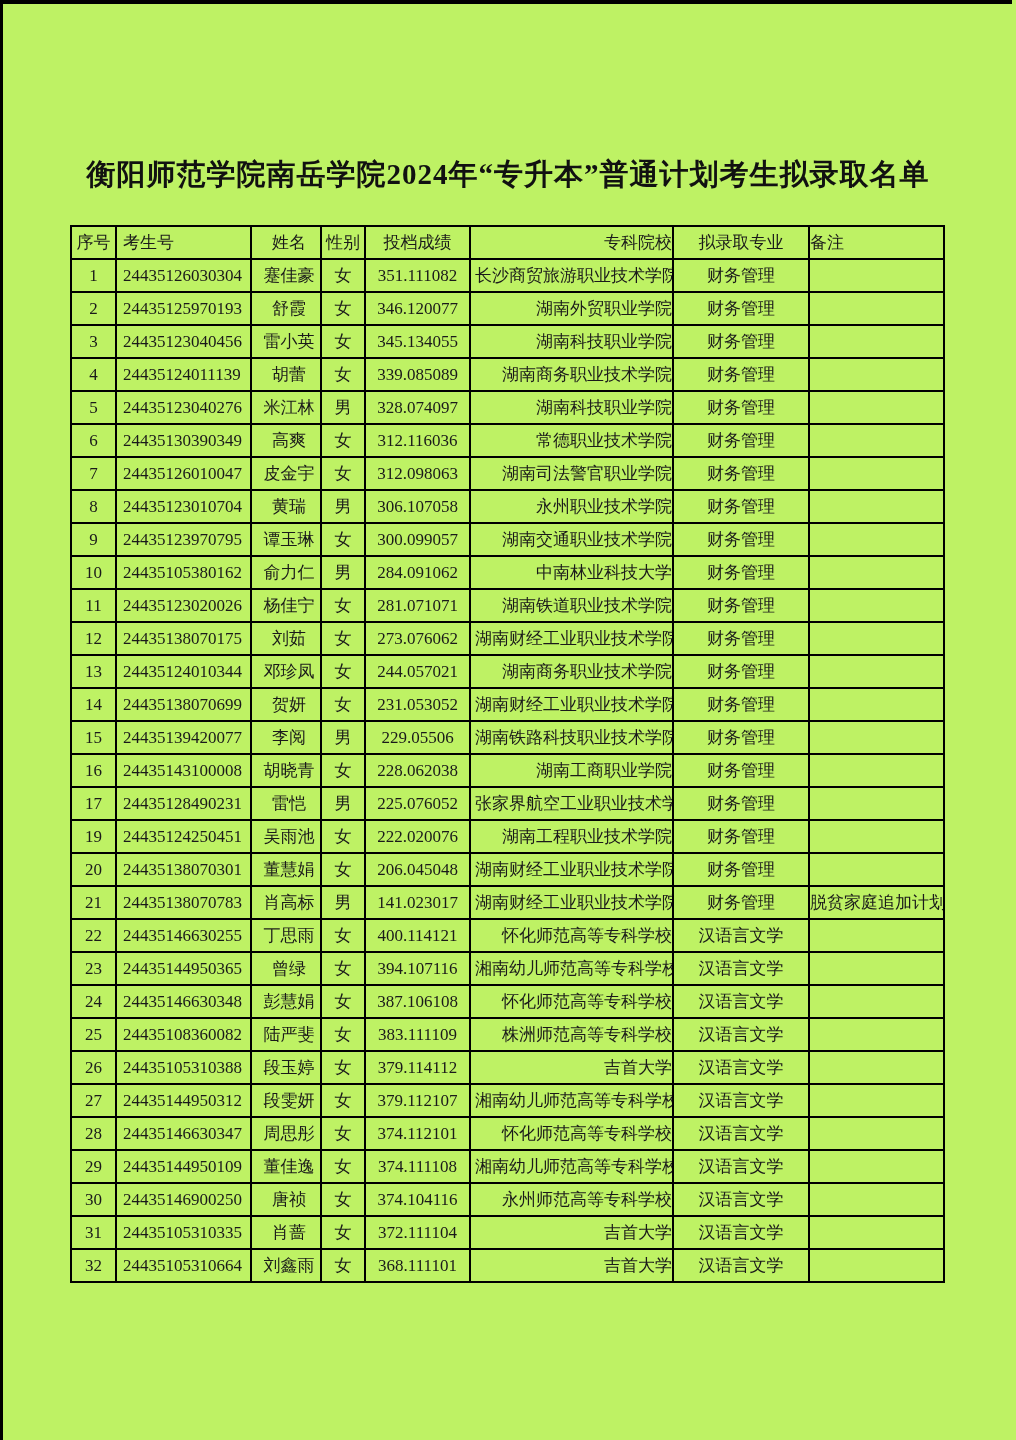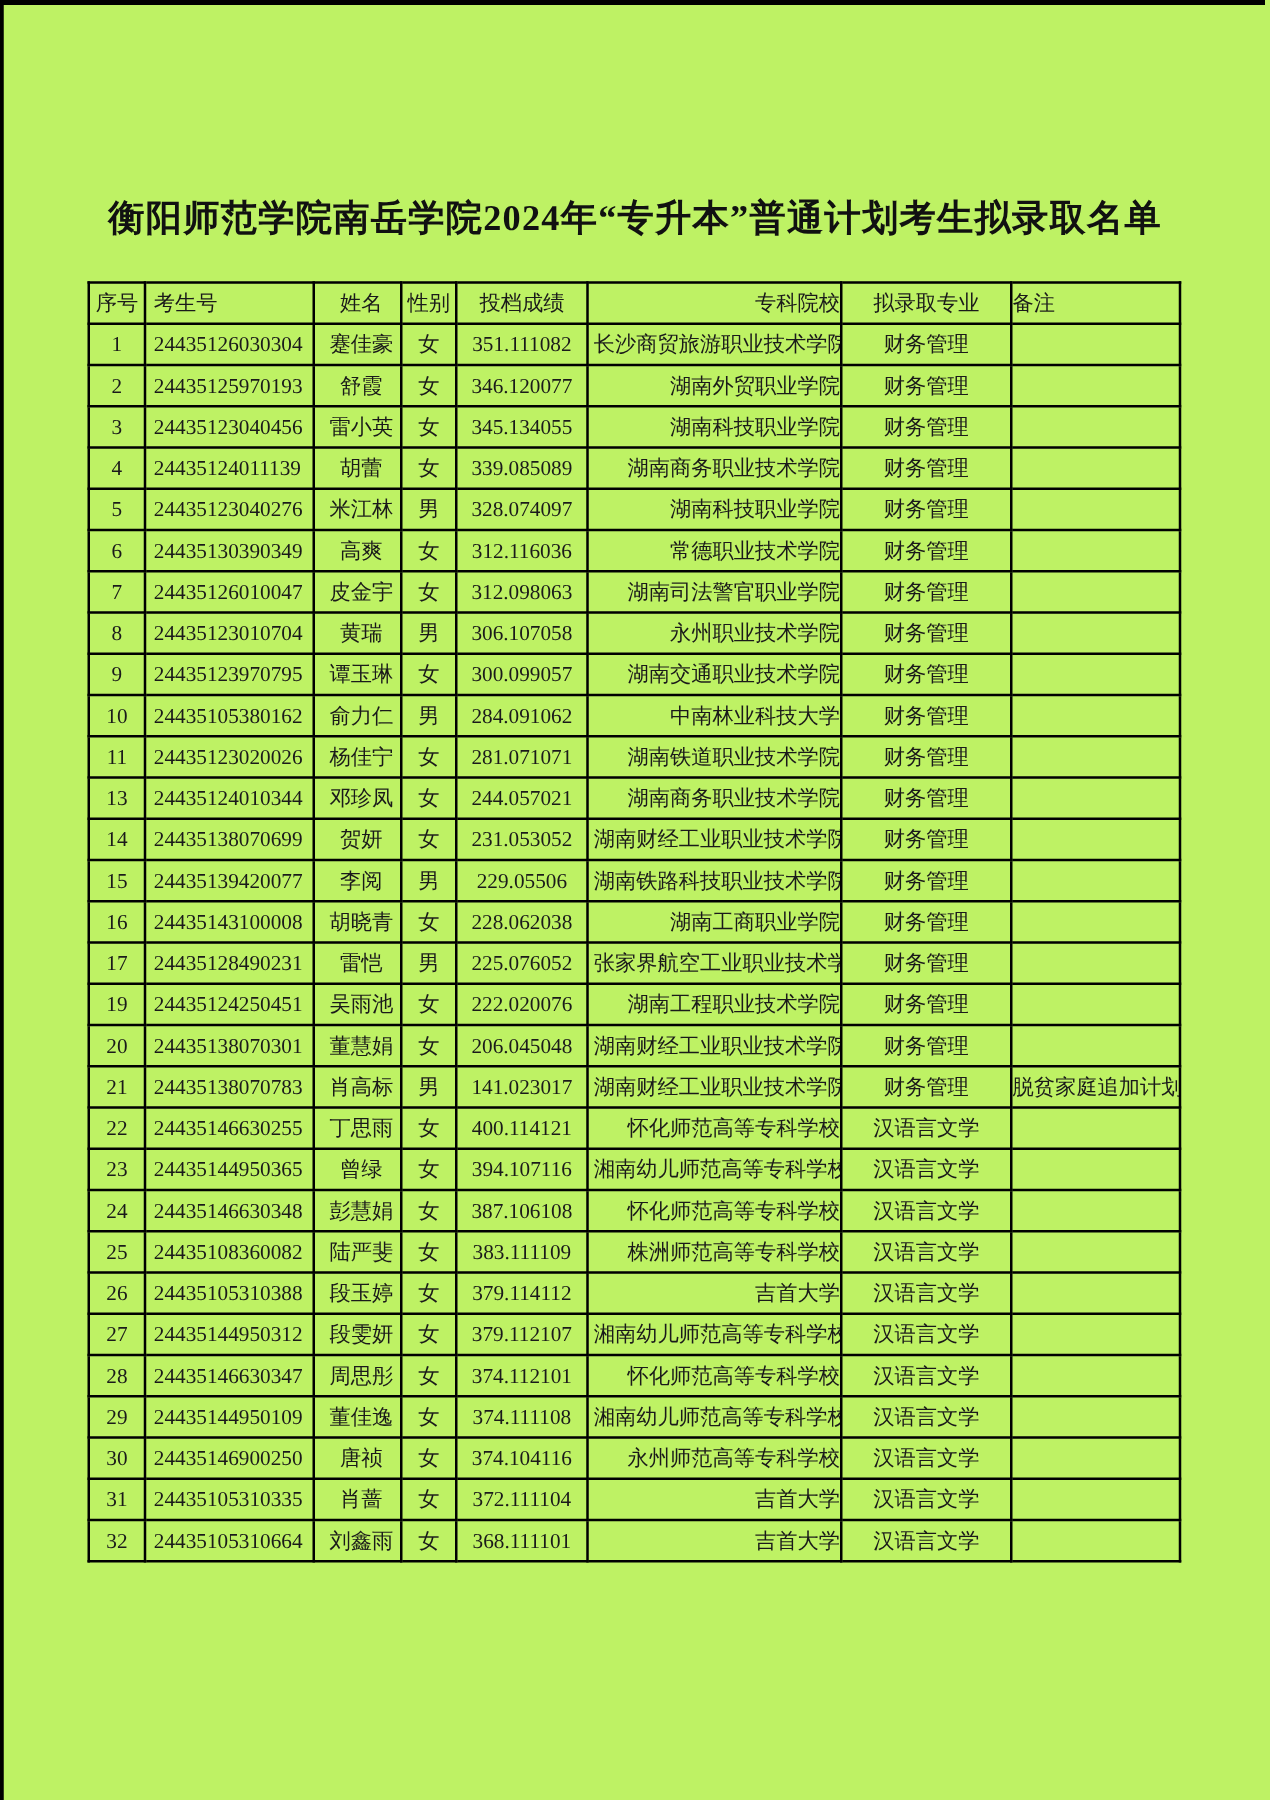--- a/index.html
+++ b/index.html
@@ -213,20 +213,30 @@
             <td class="col0">11</td>
             <td class="col1">24435123020026</td>
             <td class="col2">杨佳宁</td>
             <td class="col3">女</td>
             <td class="col4">281.071071</td>
             <td class="col5">湖南铁道职业技术学院</td>
             <td class="col6">财务管理</td>
             <td class="col7"></td>
           </tr>
           <tr>
+            <td class="col0">12</td>
+            <td class="col1">24435138070175</td>
+            <td class="col2">刘茹</td>
+            <td class="col3">女</td>
+            <td class="col4">273.076062</td>
+            <td class="col5">湖南财经工业职业技术学院</td>
+            <td class="col6">财务管理</td>
+            <td class="col7"></td>
+          </tr>
+          <tr>
             <td class="col0">13</td>
             <td class="col1">24435124010344</td>
             <td class="col2">邓珍凤</td>
             <td class="col3">女</td>
             <td class="col4">244.057021</td>
             <td class="col5">湖南商务职业技术学院</td>
             <td class="col6">财务管理</td>
             <td class="col7"></td>
           </tr>
           <tr>

